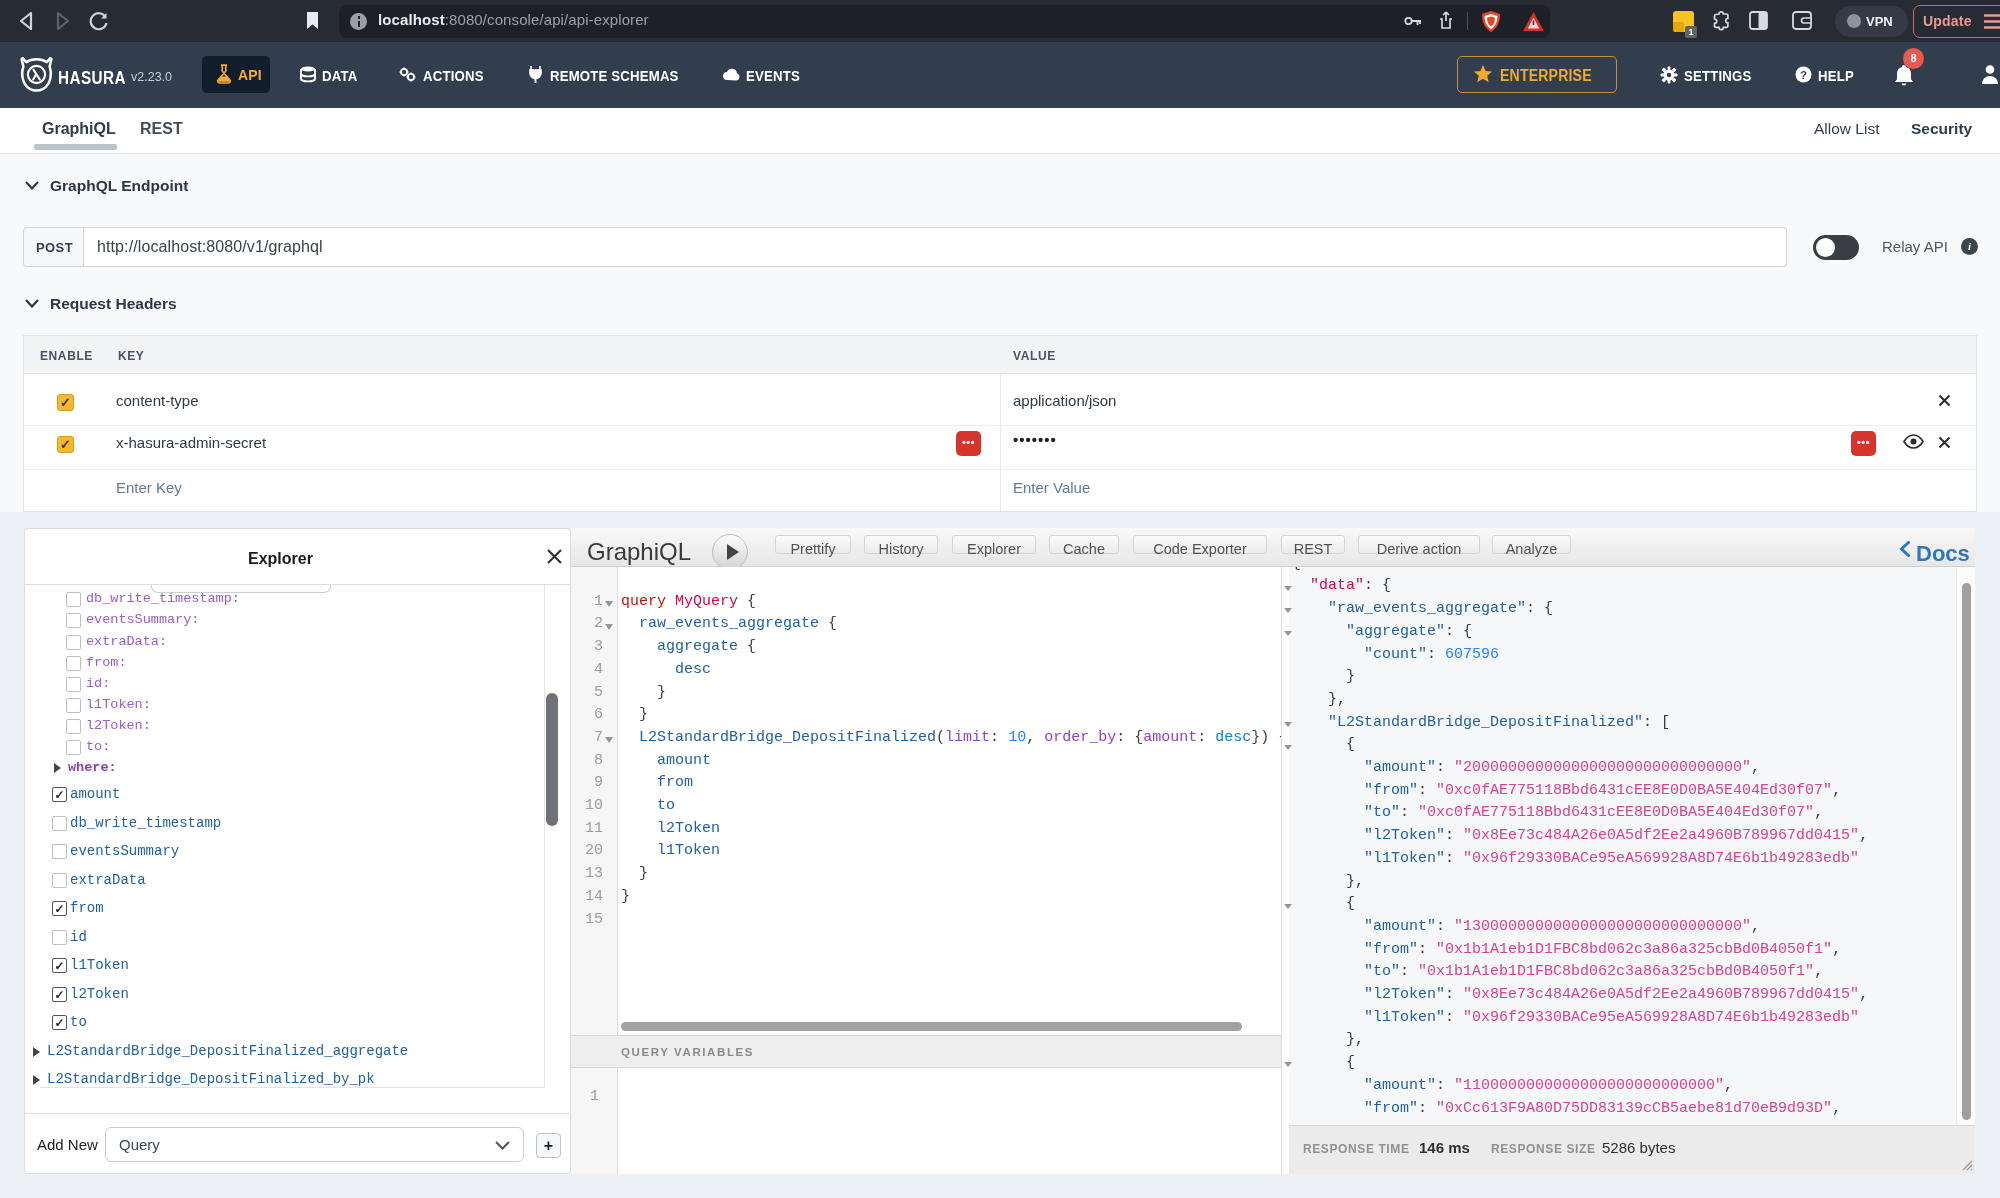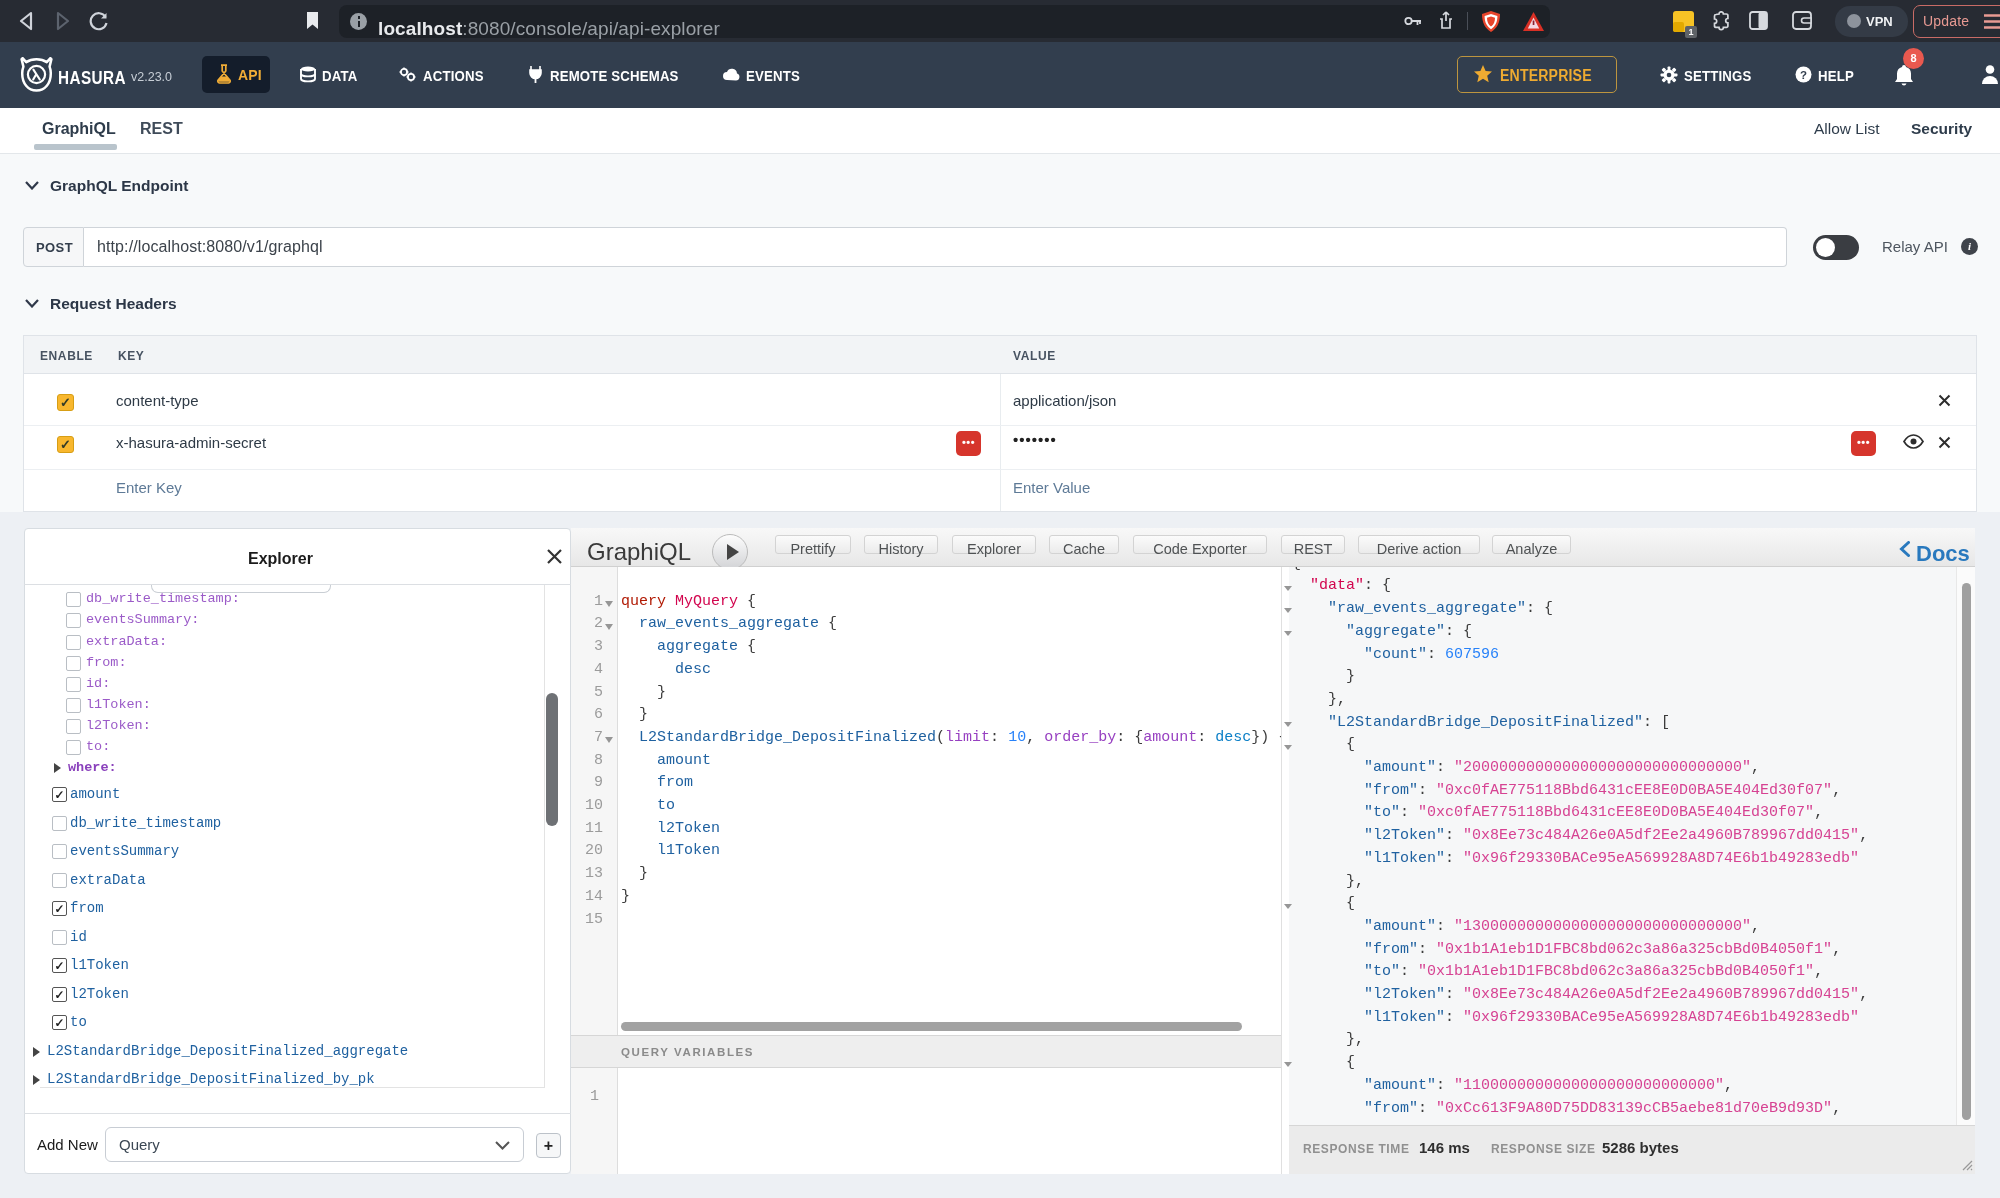--- a/index.html
+++ b/index.html
@@ -51,21 +51,21 @@
     <path d="M16.5 6 A8 8 0 1 0 17.5 12" fill="none" stroke="#cfd3da" stroke-width="2.2"></path>
     <path d="M17.5 2 L17.5 7.5 L12 7.5 Z" fill="#cfd3da"></path>
   </svg>
 <svg class="abs" style="left:306px;top:12px" width="13" height="18" viewBox="0 0 13 18">
     <path d="M1 0 H12 V17 L6.5 12.5 L1 17 Z" fill="#e8eaed"></path>
   </svg>
 <div class="abs" id="urlbar"></div>
 <div class="abs" style="left:350px;top:13px;width:17px;height:17px;border-radius:50%;background:#9aa0a6"></div>
 <div class="abs" style="left:357.5px;top:16px;width:2.5px;height:3px;background:#1d2127"></div>
 <div class="abs" style="left:357.5px;top:20.5px;width:2.5px;height:6.5px;background:#1d2127"></div>
-<div class="abs" style="left:378px;top:18px;font-size:19px;color:#e8eaed;font-weight:bold;letter-spacing:0.1px">localhost<span style="color:#9aa0a6;font-weight:normal">:8080/console/api/api-explorer</span></div>
+<div class="abs" style="left:378px;top:11px;font-size:15px;color:#e8eaed;font-weight:bold;letter-spacing:0.1px">localhost<span style="color:#9aa0a6;font-weight:normal">:8080/console/api/api-explorer</span></div>
 
 <svg class="abs" style="left:1404px;top:13px" width="19" height="16" viewBox="0 0 19 16">
     <circle cx="4.5" cy="8" r="3.2" fill="none" stroke="#d6d9de" stroke-width="1.8"></circle>
     <path d="M7.5 8 H17 M13.5 8 V12 M16 8 V11" stroke="#d6d9de" stroke-width="1.8" fill="none"></path>
   </svg>
 <svg class="abs" style="left:1438px;top:11px" width="16" height="20" viewBox="0 0 16 20">
     <path d="M8 1 V10 M8 1 L5 4 M8 1 L11 4" stroke="#d6d9de" stroke-width="1.7" fill="none"></path>
     <path d="M2 8 H4 V17 H12 V8 H14" stroke="#d6d9de" stroke-width="1.7" fill="none"></path>
   </svg>
 <div class="abs" style="left:1467px;top:12px;width:1px;height:18px;background:#4a4f58"></div>
@@ -93,21 +93,21 @@
 <svg class="abs" style="left:1792px;top:11px" width="20" height="19" viewBox="0 0 20 19">
     <rect x="1" y="1" width="18" height="17" rx="3" fill="none" stroke="#d6d9de" stroke-width="1.8"></rect>
     <path d="M12 7 h7 v5 h-7 a2.5 2.5 0 0 1 0 -5 Z" fill="#272b33" stroke="#d6d9de" stroke-width="1.6"></path>
   </svg>
 
 <div class="abs" style="left:1835px;top:6px;width:73px;height:31px;background:#343b46;border-radius:15px"></div>
 <div class="abs" style="left:1847px;top:14px;width:14px;height:14px;border-radius:50%;background:#8d939c"></div>
 <div class="abs" style="left:1866px;top:14px;font-size:13px;font-weight:bold;color:#f0f2f4">VPN</div>
 
 <div class="abs" style="left:1913px;top:5px;width:95px;height:33px;border:1.5px solid #c96b66;border-radius:7px"></div>
-<div class="abs" style="left:1923px;top:13px;font-size:14px;font-weight:normal;color:#e89a93;letter-spacing:0.2px">Update</div>
+<div class="abs" style="left:1923px;top:13px;font-size:14px;font-weight:bold;color:#e89a93;letter-spacing:0.2px">Update</div>
 <svg class="abs" style="left:1984px;top:14px" width="17" height="15" viewBox="0 0 17 15">
     <path d="M0 1.5 H17 M0 7.5 H17 M0 13.5 H17" stroke="#e89a93" stroke-width="2.4"></path>
   </svg>
 <div class="abs" id="navbar"></div>
 
 <svg class="abs" style="left:20px;top:57px" width="33" height="36" viewBox="0 0 33 36">
   <path d="M6.2 5.2 L2.6 1.2 L1.6 2.1 L3.4 9.6 C2.6 11.8 2.2 13.9 2.2 16.3 C2.2 26.6 8 33.6 16.5 33.6 C25 33.6 30.8 26.6 30.8 16.3 C30.8 13.9 30.4 11.8 29.6 9.6 L31.4 2.1 L30.4 1.2 L26.8 5.2 C24 3.2 20.6 2.2 16.5 2.2 C12.4 2.2 9 3.2 6.2 5.2 Z" fill="none" stroke="#ffffff" stroke-width="2.5" stroke-linejoin="round"></path>
   <circle cx="16.5" cy="17.5" r="8.6" fill="none" stroke="#ffffff" stroke-width="2.2"></circle>
   <path d="M13.4 12.6 L19.8 22.5 M16.1 17.4 L13.2 22.5" stroke="#ffffff" stroke-width="2.1" stroke-linecap="round"></path>
 </svg>
@@ -411,16 +411,16 @@
 <div class="fold" style="left:1284px;top:904px;border-left-width:4px;border-right-width:4px;border-top-width:5px"></div>
 <div class="fold" style="left:1284px;top:1062px;border-left-width:4px;border-right-width:4px;border-top-width:5px"></div>
 
 <div class="abs" style="left:1956px;top:567px;width:19px;height:558px;background:#fbfbfb;border-left:1px solid #e8e8e8"></div>
 <div class="abs" style="left:1962px;top:583px;width:9px;height:537px;background:#a0a0a0;border-radius:5px"></div>
 
 <div class="abs" style="left:1289px;top:1125px;width:686px;height:49px;background:#ebebeb;border-top:1px solid #d6d6d6"></div>
 <div class="abs" style="left:1303px;top:1142px;font-size:12px;font-weight:bold;color:#909090;letter-spacing:0.6px">RESPONSE TIME</div>
 <div class="abs" style="left:1419px;top:1139px;font-size:15px;font-weight:bold;color:#2f2f2f">146 ms</div>
 <div class="abs" style="left:1491px;top:1142px;font-size:12px;font-weight:bold;color:#909090;letter-spacing:0.6px">RESPONSE SIZE</div>
-<div class="abs" style="left:1602px;top:1139px;font-size:15px;font-weight:bold;color:#2f2f2f">5286 bytes</div>
+<div class="abs" style="left:1602px;top:1139px;font-size:15px;font-weight:normal;color:#2f2f2f">5286 bytes</div>
 <svg class="abs" style="left:1962px;top:1160px" width="11" height="11" viewBox="0 0 11 11">
     <path d="M10 1 L1 10 M10 5 L5 10 M10 9 L9 10" stroke="#999" stroke-width="1.2"></path>
   </svg>
 
 </body></html>

